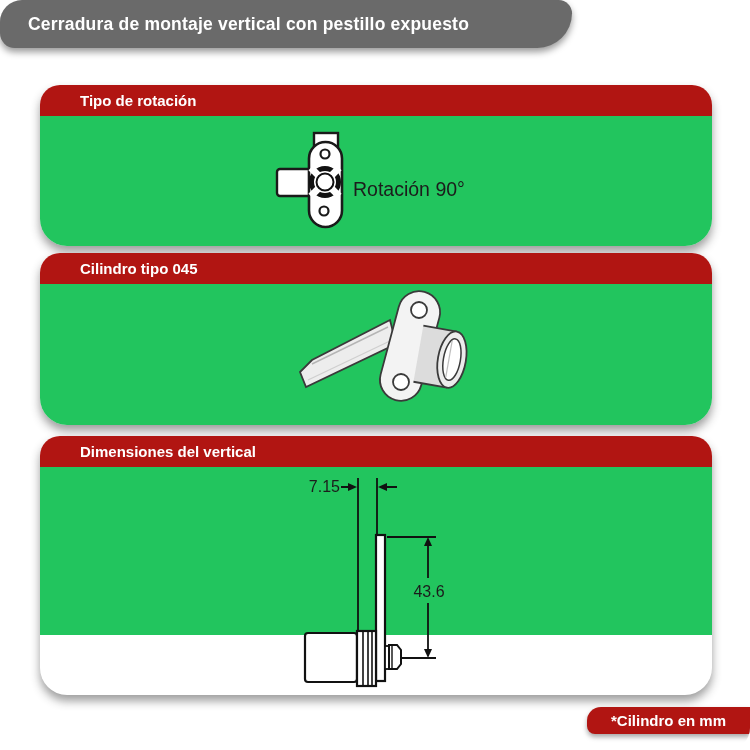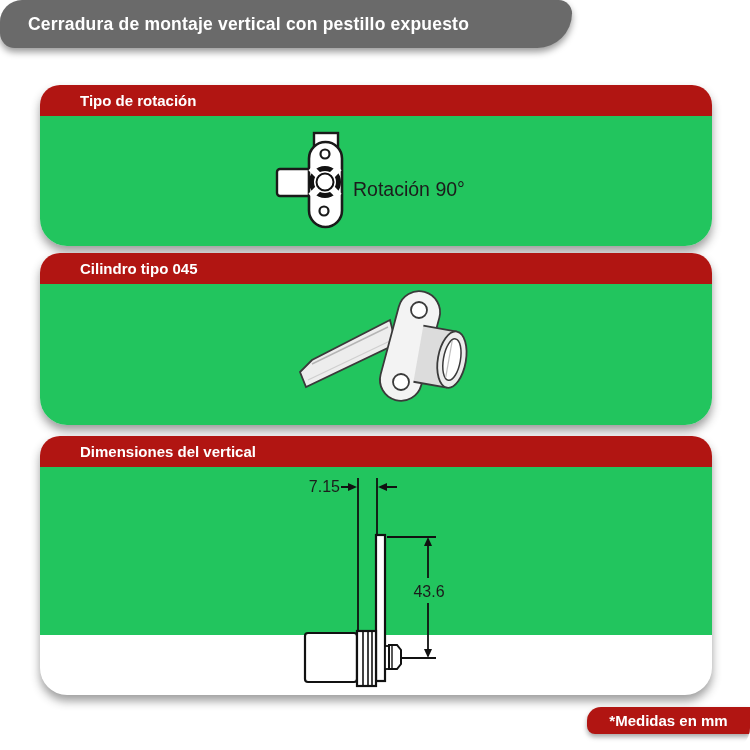--- a/index.html
+++ b/index.html
@@ -158,16 +158,16 @@
         <line x1="328" y1="164" x2="328" y2="219" stroke="#111" stroke-width="1.6"></line>
         <line x1="332" y1="164" x2="332" y2="219" stroke="#111" stroke-width="1.6"></line>
         <rect x="345" y="179" width="4" height="23" fill="#fff" stroke="#111" stroke-width="1.8"></rect>
         <polygon points="349,178 357,178 361,183 361,197 357,202 349,202" fill="#fff" stroke="#111" stroke-width="2"></polygon>
         <line x1="352" y1="178" x2="352" y2="202" stroke="#111" stroke-width="1.4"></line>
       </svg>
     </div>
   </div>
 
   <div class="badge">
-    <span class="note">*Medidas en mm</span>
+    <span class="note">*Cilindro en mm</span>
   </div>
 
 </div>
 
 </body></html>

